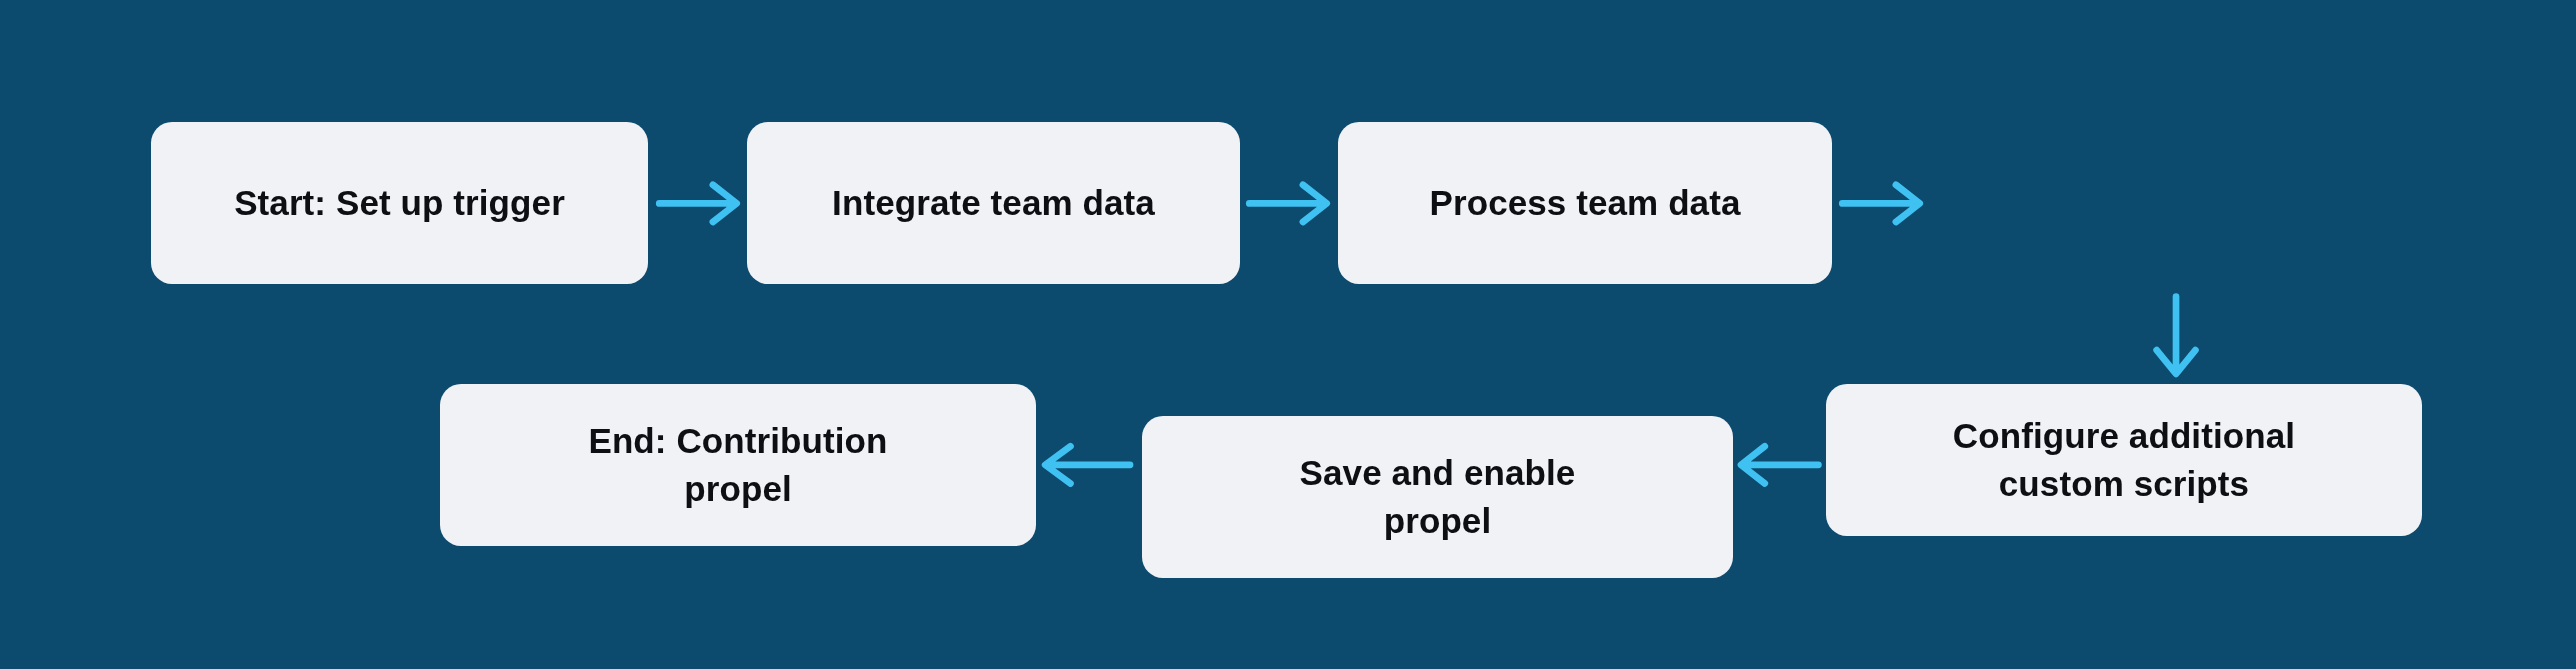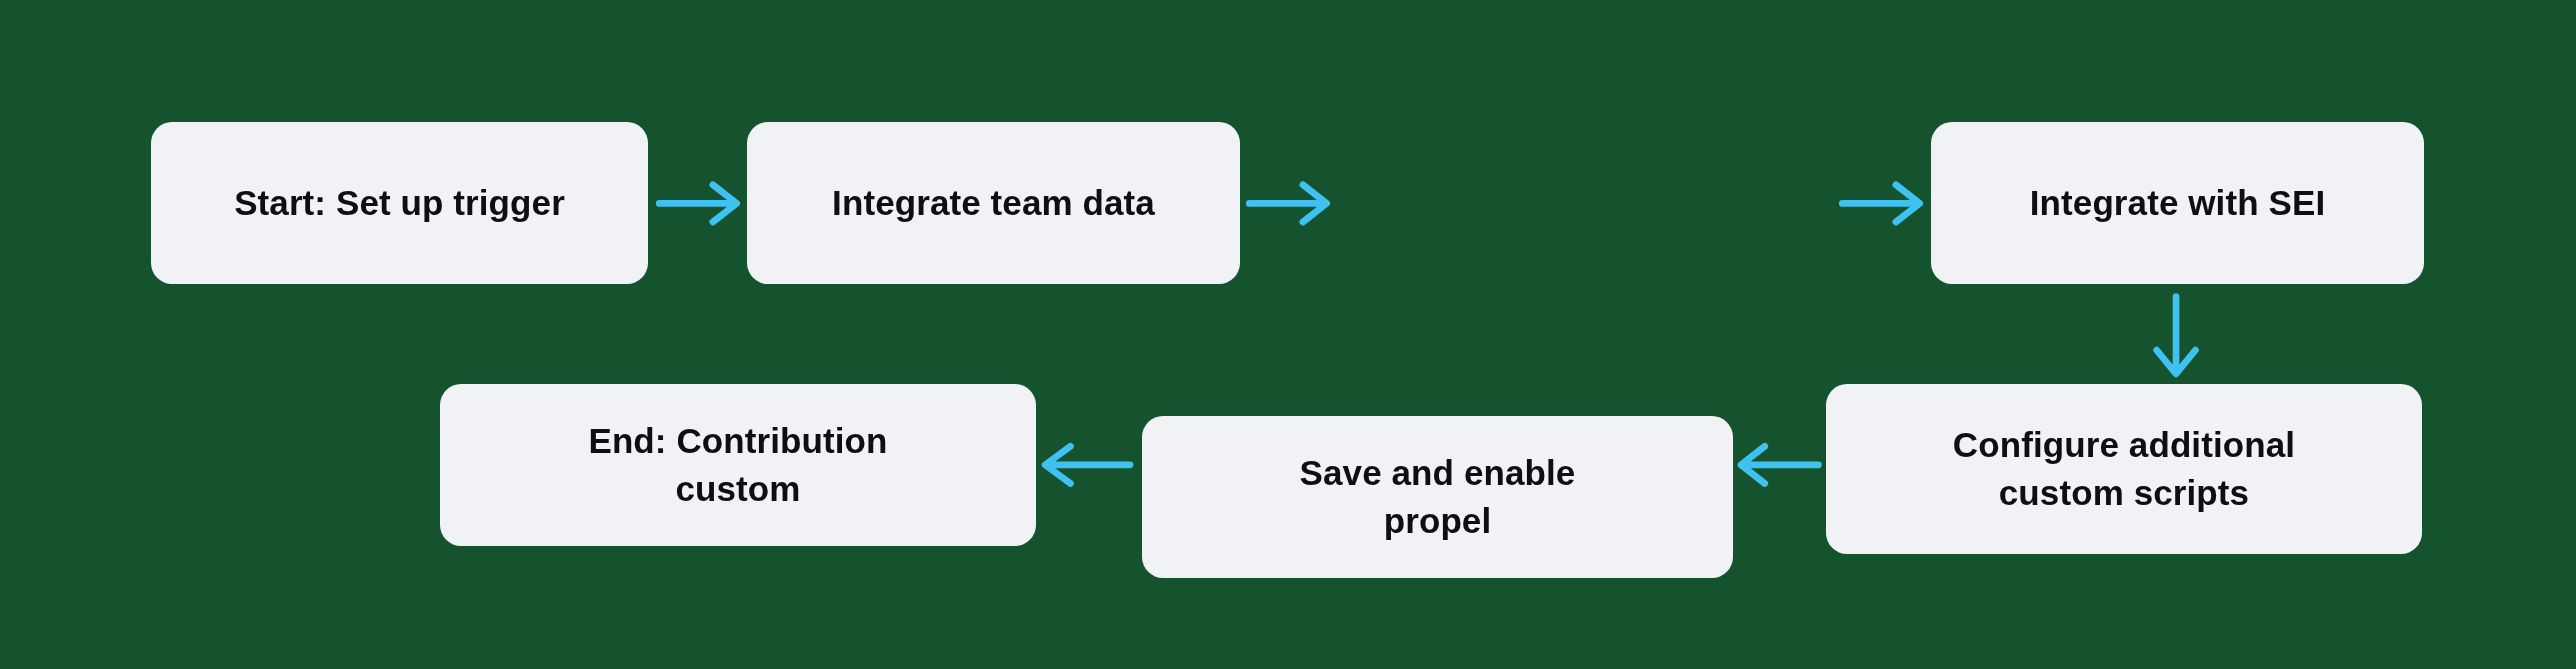--- a/index.html
+++ b/index.html
@@ -4,21 +4,21 @@
 <style>
   html, body {
     margin: 0;
     padding: 0;
     background: #ffffff;
   }
   .canvas {
     position: relative;
     width: 2576px;
     height: 669px;
-    background: #14532d;
+    background: #0c4a6e;
     overflow: hidden;
     font-family: "Liberation Sans", "DejaVu Sans", sans-serif;
   }
   .arrow-layer {
     position: absolute;
     left: 0;
     top: 0;
     width: 2576px;
     height: 669px;
     display: block;
@@ -46,21 +46,21 @@
     font-weight: 700;
     line-height: 48px;
     color: #0e0f13;
     white-space: pre-line;
     letter-spacing: 0.1px;
   }
   .n1 { left: 151px;  top: 122px; width: 497px; height: 162px; }
   .n2 { left: 747px; top: 122px; width: 493px; height: 162px; }
   .n3 { left: 1338px; top: 122px; width: 494px; height: 162px; }
   .n4 { left: 1931px; top: 122px; width: 493px; height: 162px; }
-  .n5 { left: 1826px; top: 384px; width: 596px; height: 170px; }
+  .n5 { left: 1826px; top: 384px; width: 596px; height: 152px; }
   .n6 { left: 1142px; top: 384px; width: 591px; height: 162px; margin-top: 32px; }
   .n7 { left: 440px;  top: 384px; width: 596px; height: 162px; }
 </style>
 </head>
 <body>
 
 <div class="canvas">
 
   <svg class="arrow-layer" viewBox="0 0 3456 898" aria-hidden="true">
     <path d="M884 273 H976 M956 248 L988 273 L956 298"></path>
@@ -72,34 +72,34 @@
   </svg>
 
   <div class="node n1">
     <span class="node-label">Start: Set up trigger</span>
   </div>
 
   <div class="node n2">
     <span class="node-label">Integrate team data</span>
   </div>
 
+  <div class="node n3">
+    <span class="node-label">Process team data</span>
+  </div>
 
-  <div class="node n4">
-    <span class="node-label">Integrate with SEI</span>
-  </div>
 
   <div class="node n5">
     <span class="node-label">Configure additional
 custom scripts</span>
   </div>
 
   <div class="node n6">
     <span class="node-label">Save and enable
 propel</span>
   </div>
 
   <div class="node n7">
     <span class="node-label">End: Contribution
-custom</span>
+propel</span>
   </div>
 
 </div>
 
 
 </body></html>

